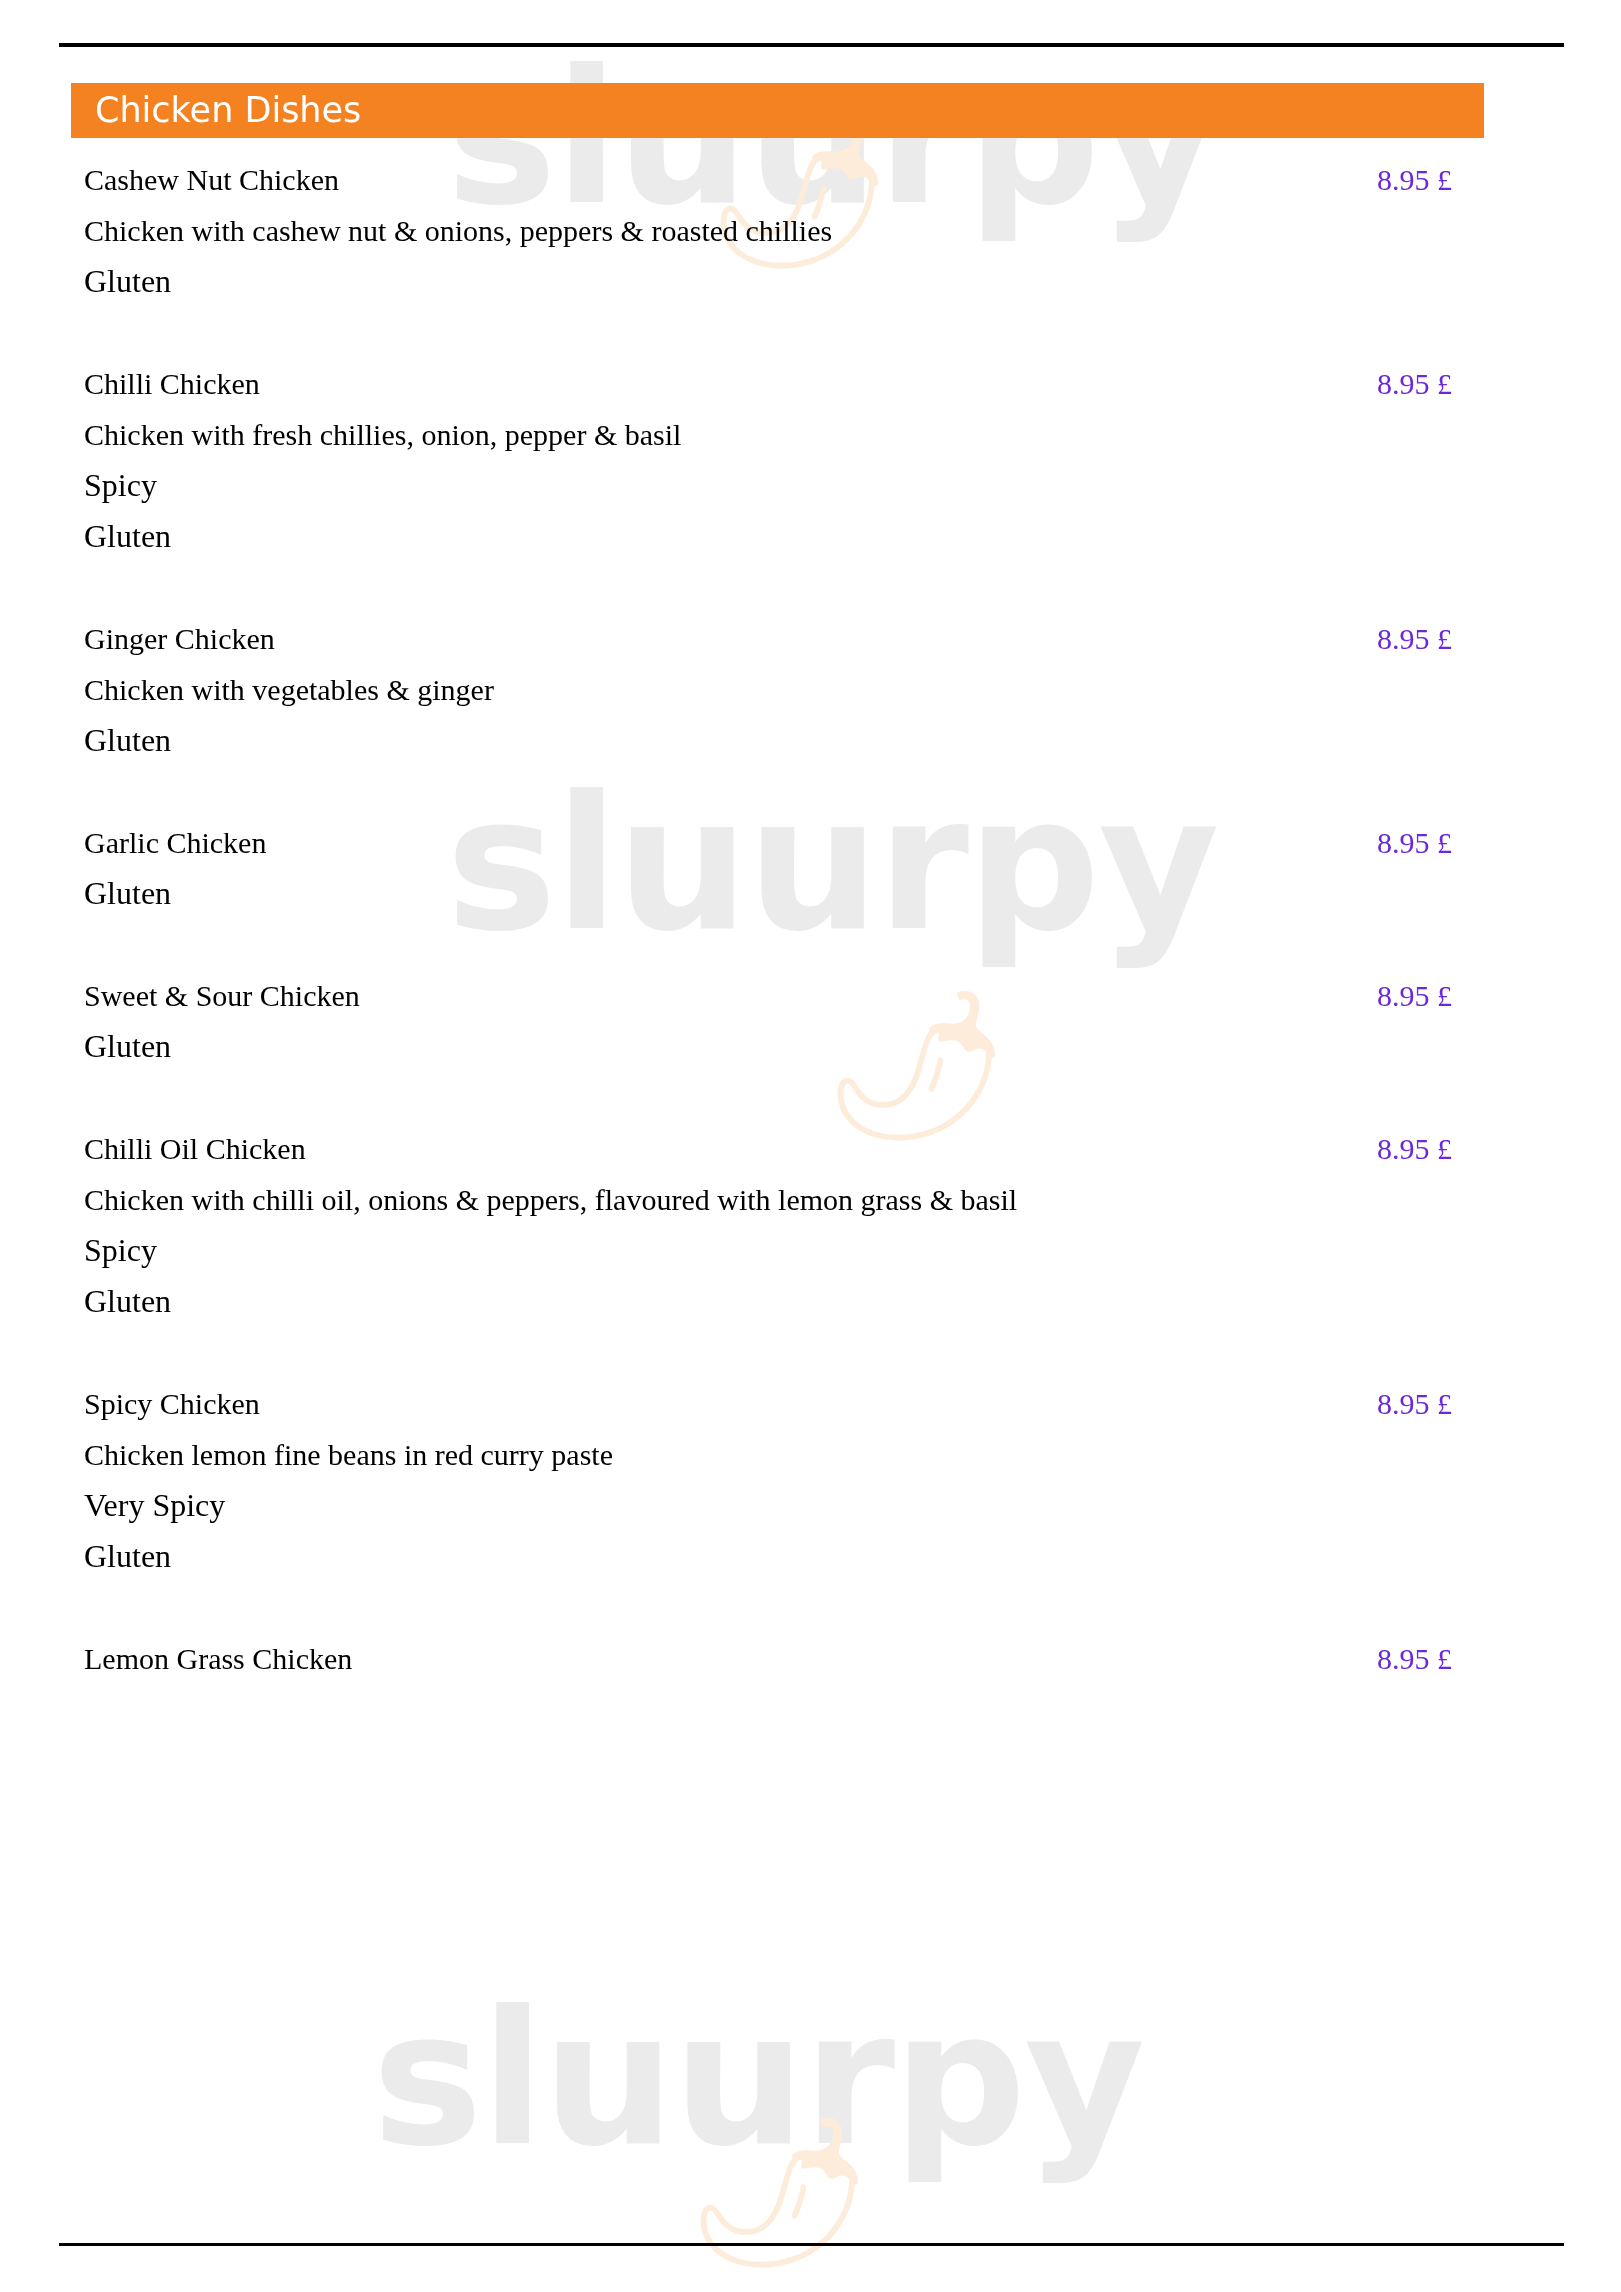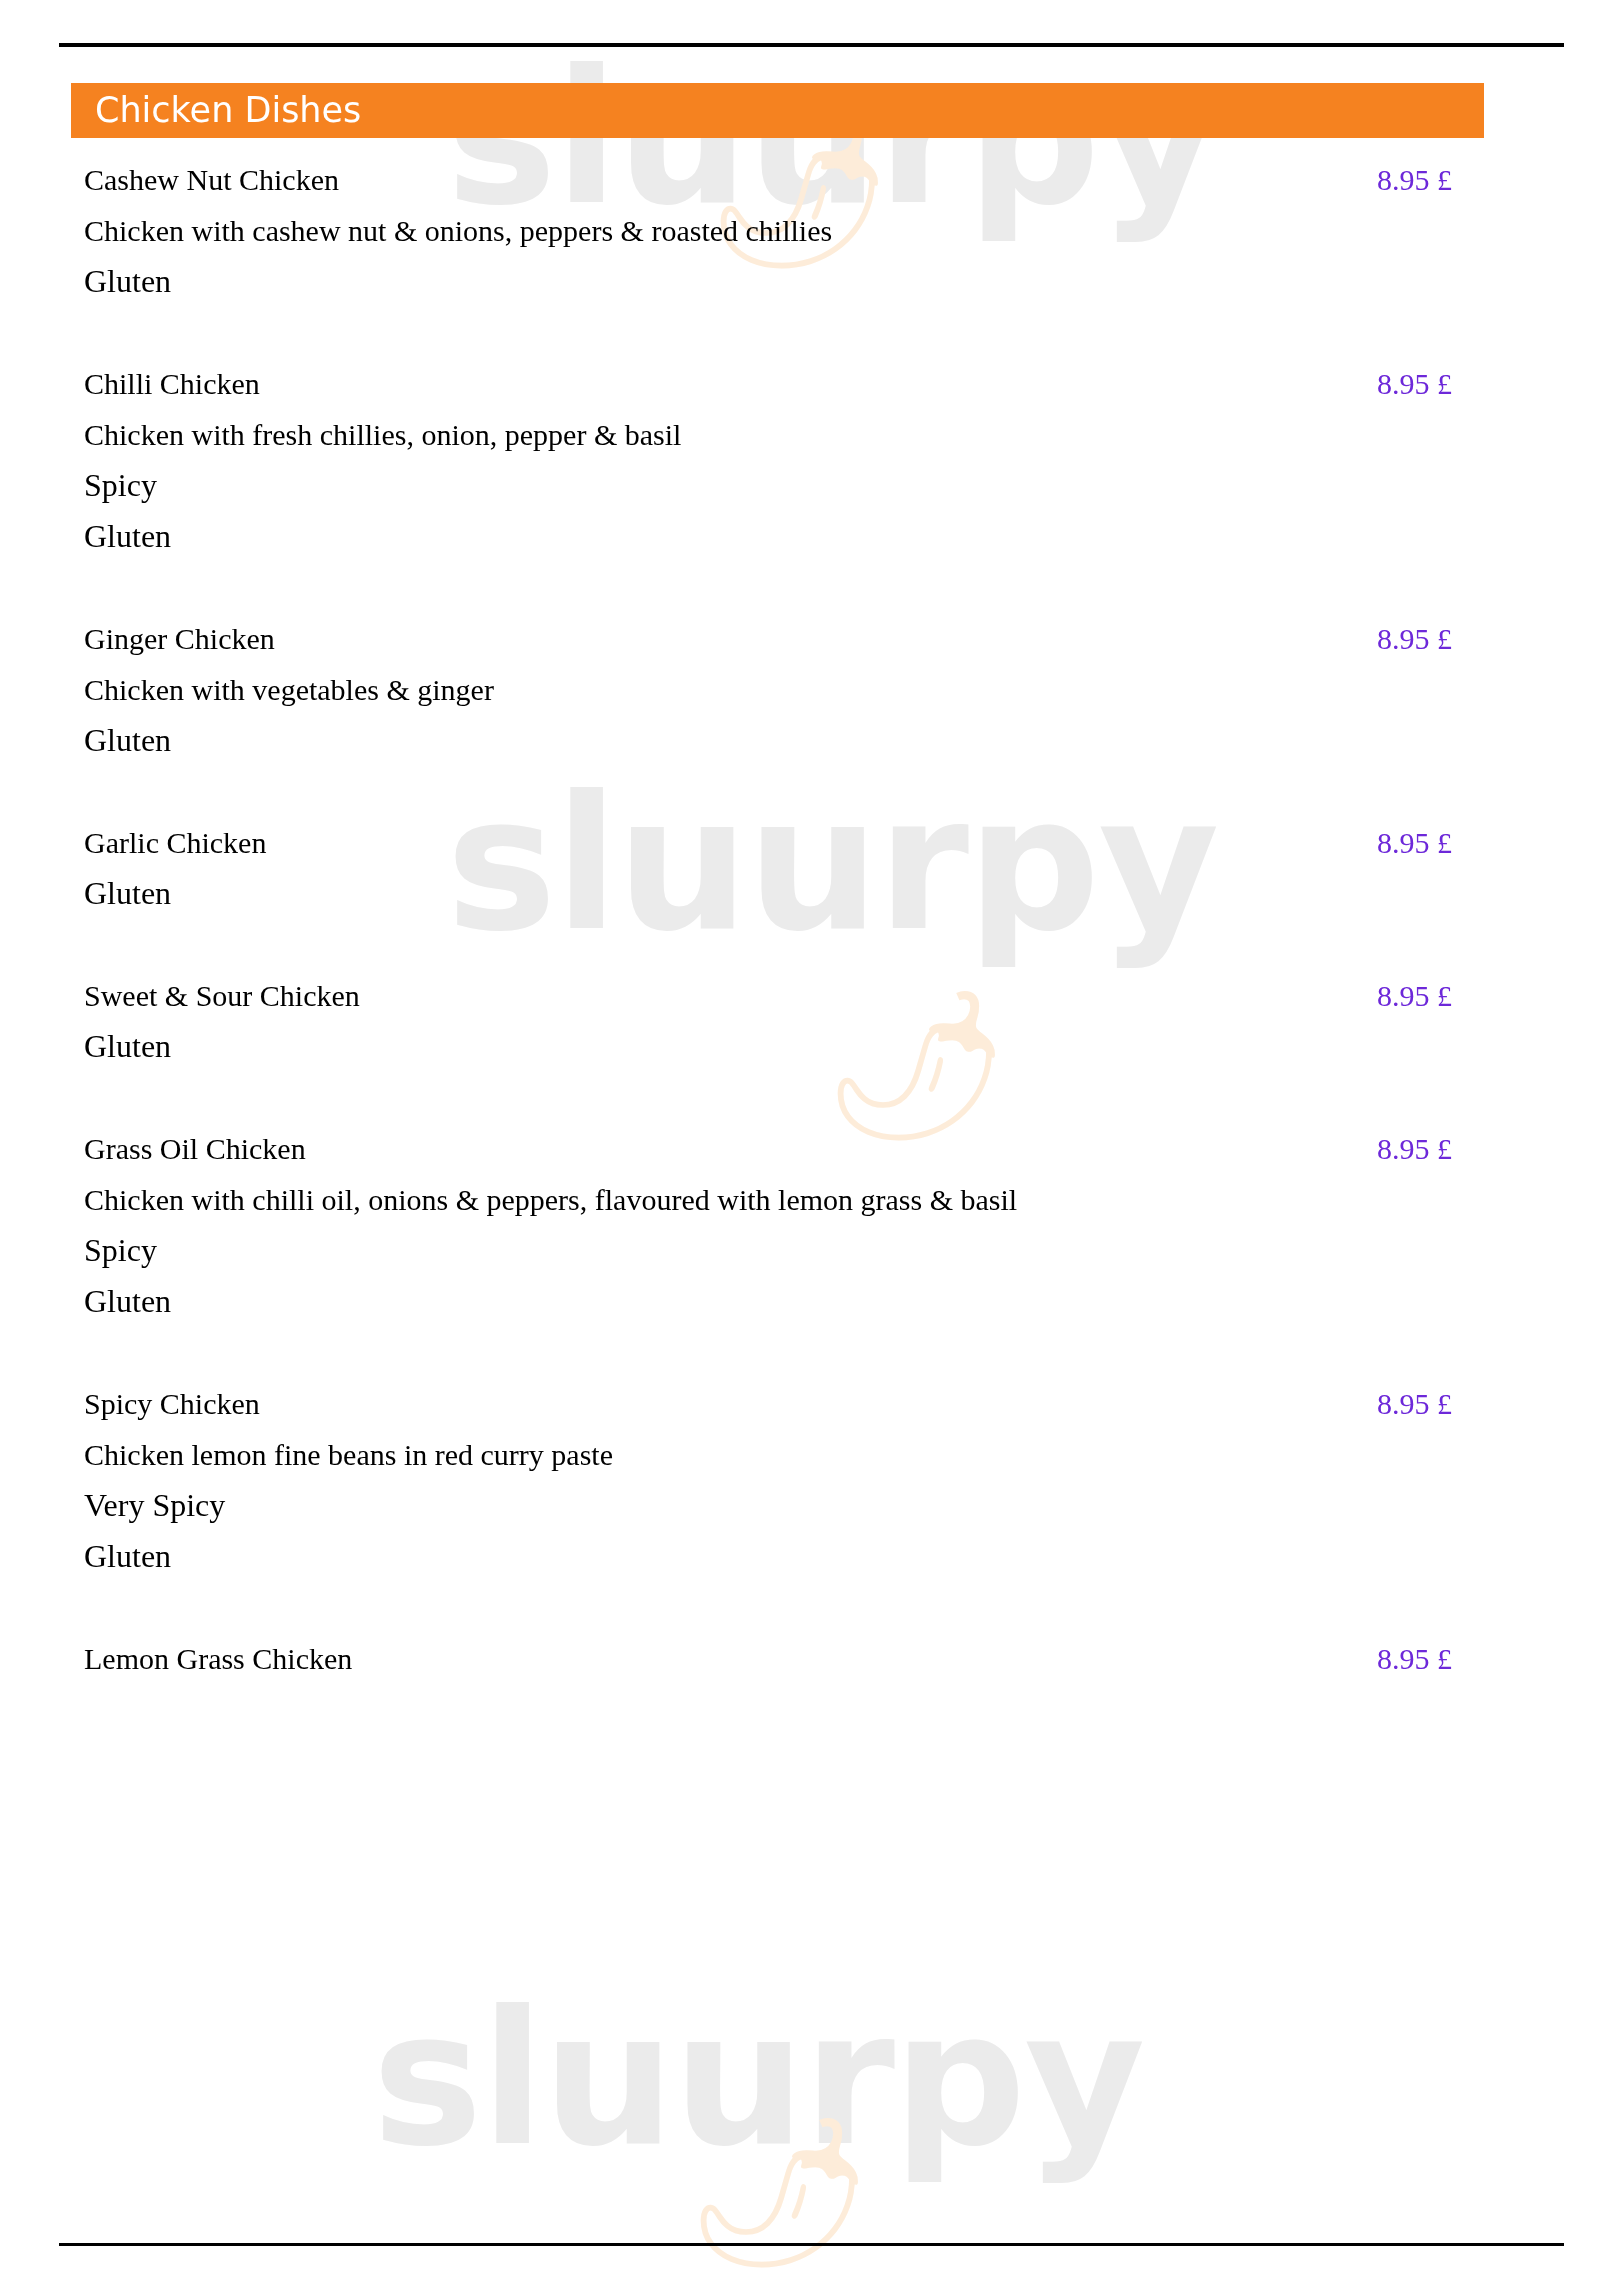--- a/index.html
+++ b/index.html
@@ -216,21 +216,21 @@
         <div class="item-name">Sweet &amp; Sour Chicken</div>
         <div class="price-col">
             <div class="item-price">8.95 £</div>
           </div>
       </div>
       <div class="item-tag">Gluten</div>
     </div>
 
     <div class="item">
       <div class="item-row">
-        <div class="item-name">Grass Oil Chicken</div>
+        <div class="item-name">Chilli Oil Chicken</div>
         <div class="price-col">
             <div class="item-price">8.95 £</div>
           </div>
       </div>
       <div class="item-desc">Chicken with chilli oil, onions &amp; peppers, flavoured with lemon grass &amp; basil</div>
       <div class="item-tag">Spicy</div>
       <div class="item-tag">Gluten</div>
     </div>
 
     <div class="item">

